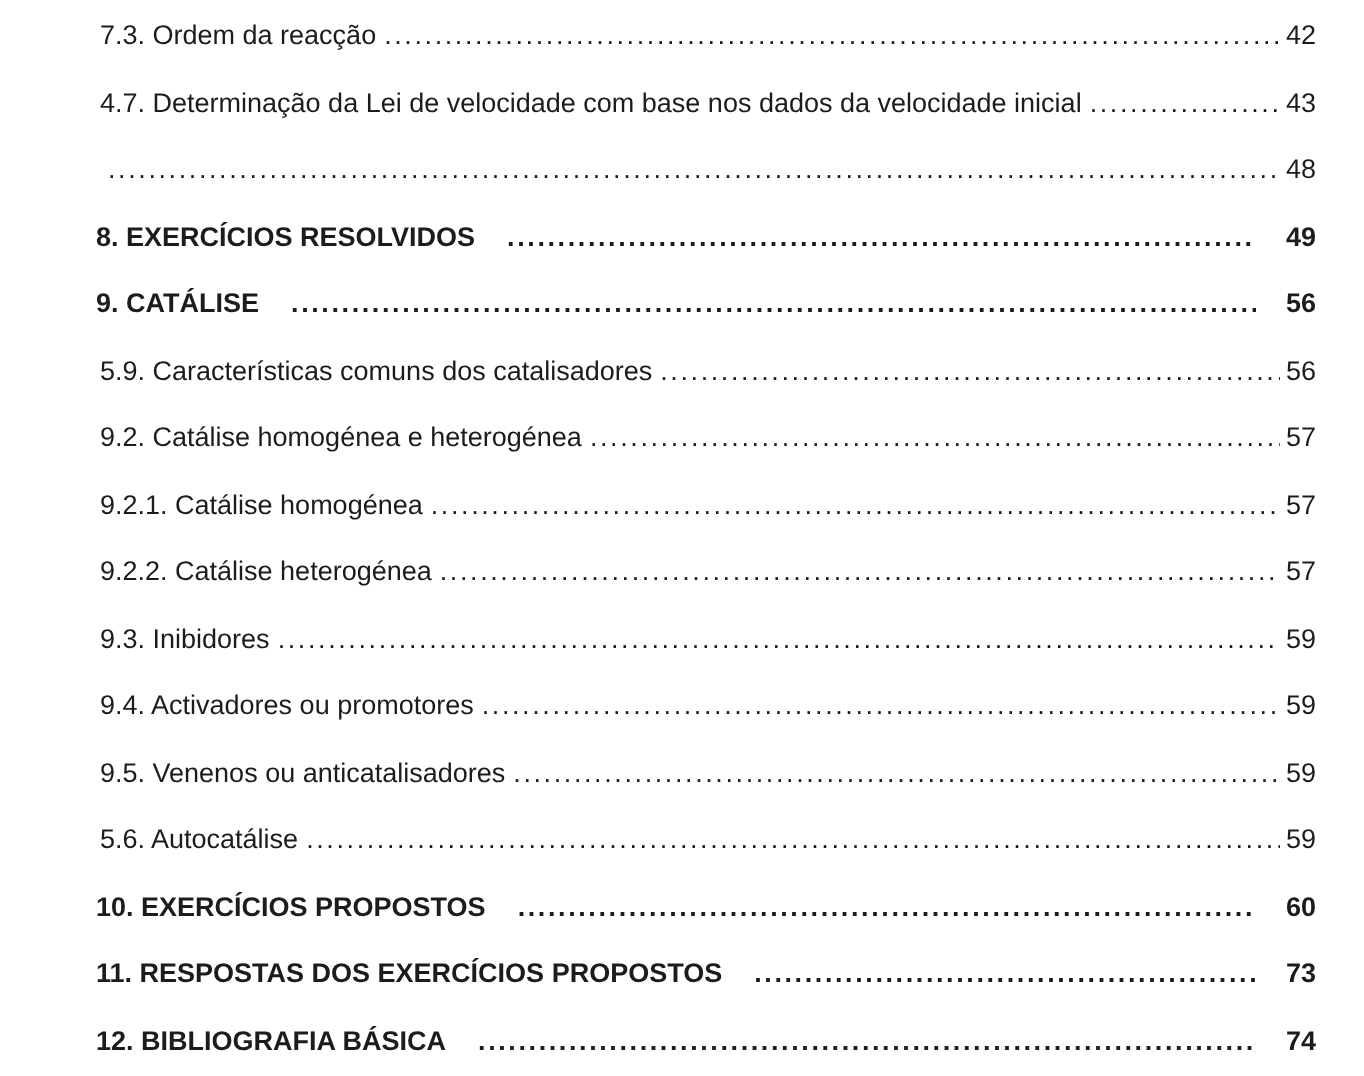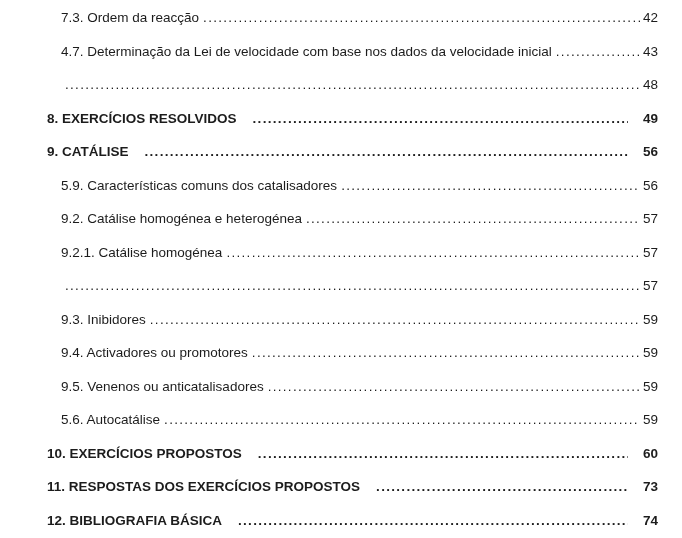--- a/index.html
+++ b/index.html
@@ -21,24 +21,23 @@
   }
   .toc-row {
     display: flex;
     align-items: baseline;
     height: 33.5px;
     line-height: 33.5px;
     font-size: 13.5px;
     padding-right: 24px;
     box-sizing: border-box;
     white-space: nowrap;
-    margin-left: 11px;
   }
   .toc-row.chapter {
-    padding-left: 36px;
+    padding-left: 48px;
     font-weight: bold;
     gap: 12px;
   }
   .toc-row.section {
     padding-left: 50px;
     font-weight: normal;
   }
   .toc-label {
     flex: 0 0 auto;
   }
@@ -93,20 +92,21 @@
         <span class="toc-label">9.2. Catálise homogénea e heterogénea</span>
         <span class="dot-leader">............................................................................................................................................................................................................................................................................................................</span>
         <span class="toc-page">57</span>
       </div>
       <div class="toc-row section">
         <span class="toc-label">9.2.1. Catálise homogénea</span>
         <span class="dot-leader">............................................................................................................................................................................................................................................................................................................</span>
         <span class="toc-page">57</span>
       </div>
       <div class="toc-row section">
+        <span class="toc-label">9.2.2. Catálise heterogénea</span>
         <span class="dot-leader">............................................................................................................................................................................................................................................................................................................</span>
         <span class="toc-page">57</span>
       </div>
       <div class="toc-row section">
         <span class="toc-label">9.3. Inibidores</span>
         <span class="dot-leader">............................................................................................................................................................................................................................................................................................................</span>
         <span class="toc-page">59</span>
       </div>
       <div class="toc-row section">
         <span class="toc-label">9.4. Activadores ou promotores</span>

